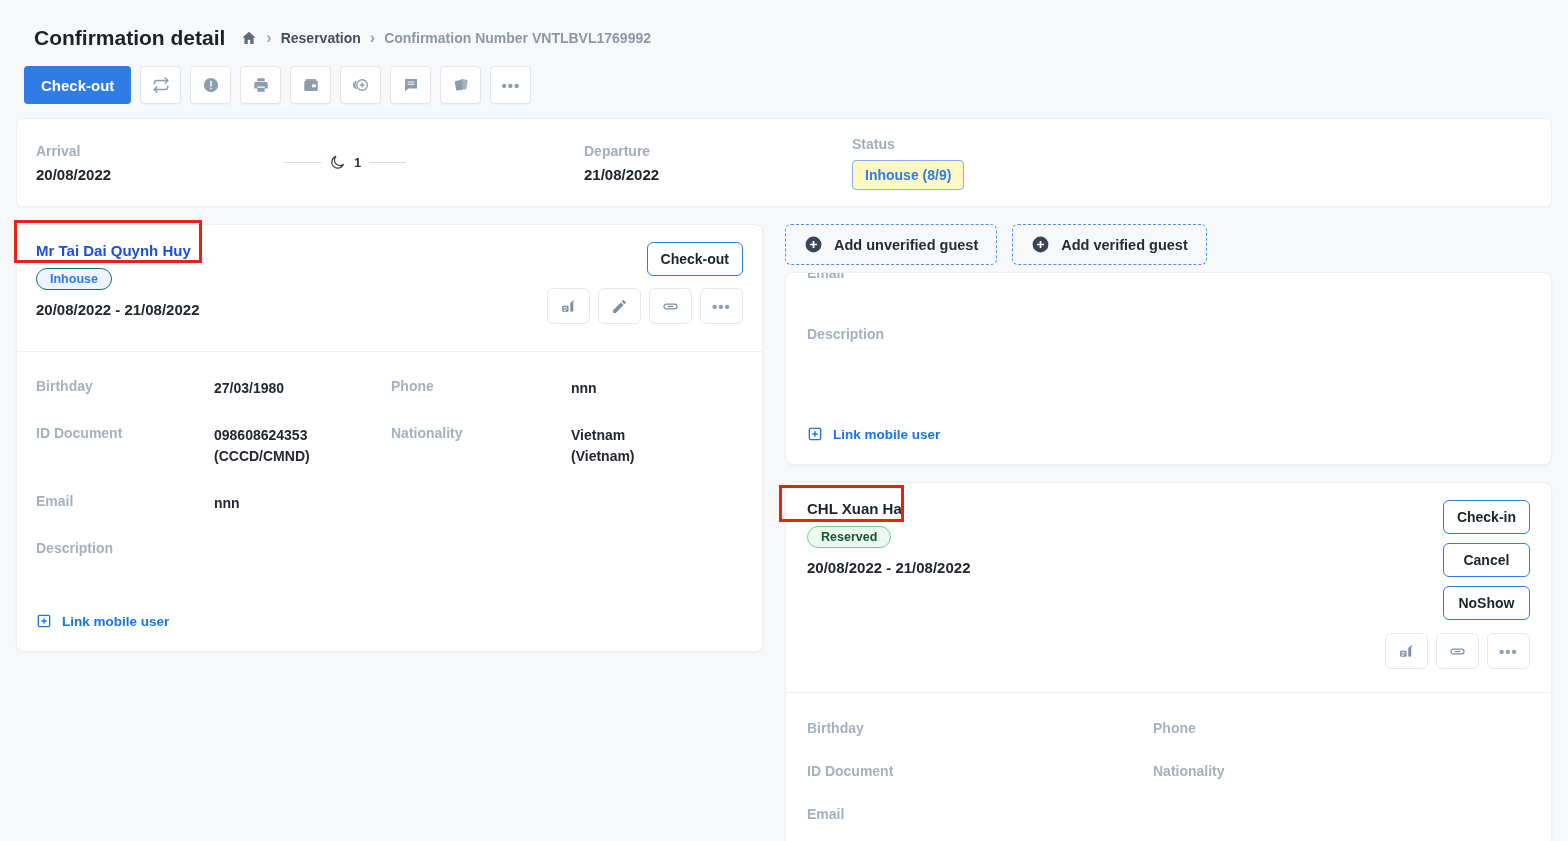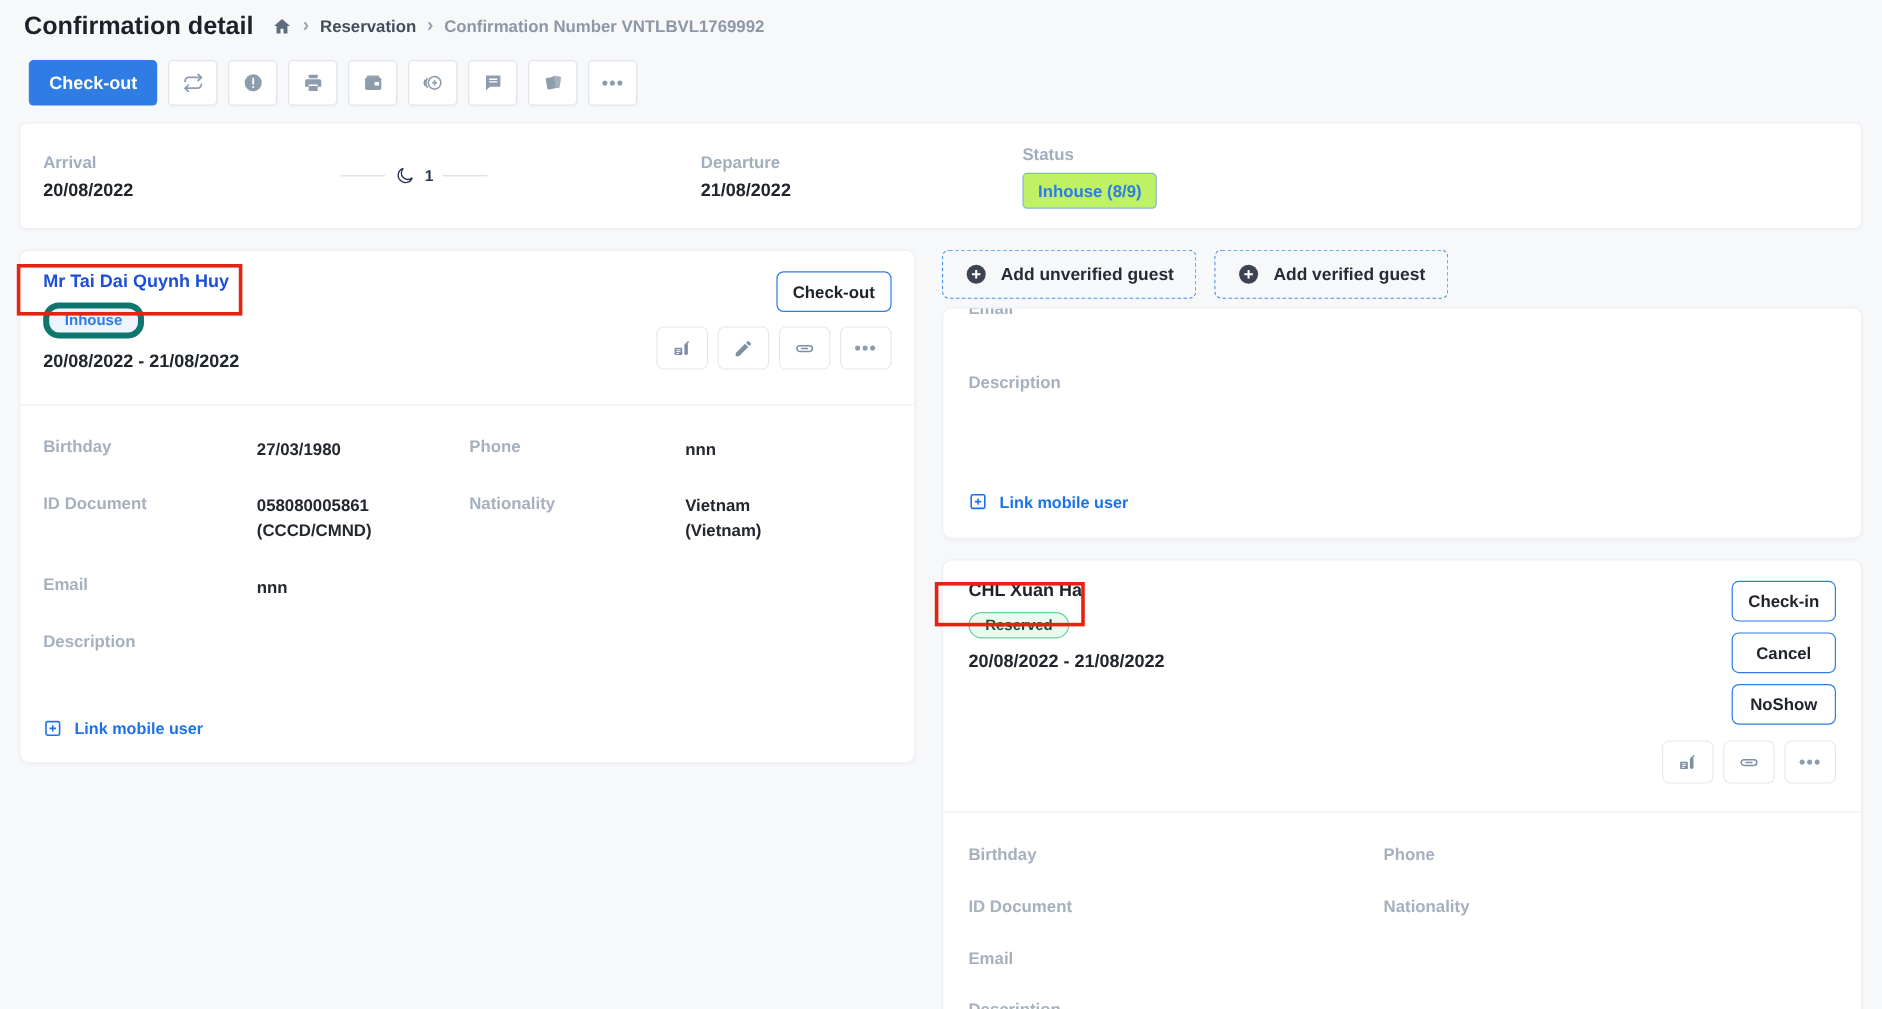--- a/index.html
+++ b/index.html
@@ -1,21 +1,21 @@
 <!DOCTYPE html>
 <html><head>
 <meta charset="utf-8">
 <style>
   * { margin:0; padding:0; box-sizing:border-box; }
   html,body { width:1568px; height:841px; }
   body { font-family:"Liberation Sans","DejaVu Sans",sans-serif; background:#f7f8fa; }
   .page { position:relative; width:1568px; height:841px; overflow:hidden; background:#f7f8fa; }
 
   
-  .header-row { display:flex; align-items:center; padding:10px 0 0 20px; }
+  .header-row { display:flex; align-items:center; padding:10px 0 0 34px;margin-top:16px; }
   .page-title { font-size:21px; font-weight:700; color:#1d2129; }
   .breadcrumb { display:flex; align-items:center; gap:9px; margin-left:16px; font-size:14px; font-weight:700; }
   .crumb-sep { color:#9aa3b0; font-size:16px; font-weight:700; line-height:1; }
   .crumb-1 { color:#454e5c; }
   .crumb-2 { color:#8d97a6; }
   .home-ic { width:16px; height:16px; fill:#5f6b7a; display:block; }
 
   
   .tabs-row { display:flex; justify-content:space-between; align-items:flex-start; padding:16px 16px 0 24px; }
   .tabs { display:flex; gap:30px; }
@@ -33,34 +33,34 @@
   .sum-label { color:#a3aebd; font-weight:600; font-size:14px; }
   .sum-value { color:#20242b; font-weight:700; font-size:15px; }
   .w-conf { width:328px; } .w-arr { width:248px; } .w-nights { width:300px; }
   .w-dep { width:268px; } .w-room { width:230px; } .w-status { flex:1; }
   .nights { display:flex; align-items:center; gap:8px; }
   .nights .line { width:37px; height:1px; background:#d8dde4; }
   .nights .num { font-size:13px; font-weight:700; color:#2a3350; }
   .moon-ic { width:17px; height:17px; stroke:#2a3350; fill:none; stroke-width:1.6; }
   .room-val { display:flex; align-items:center; gap:7px; }
   .red-dot { width:8px; height:8px; border-radius:50%; background:#e84040; }
-  .status-badge { margin-top:1px; align-self:flex-start; background:#bef264; border:1px solid #86b1ea; color:#2e7ce4; font-weight:600; font-size:14px; padding:6px 12px; border-radius:4px; cursor:pointer; }
+  .status-badge { margin-top:1px; align-self:flex-start; background:#fef9c3; border:1px solid #86b1ea; color:#2e7ce4; font-weight:600; font-size:14px; padding:6px 12px; border-radius:4px; cursor:pointer; }
 
   
   .content { display:flex; gap:22px; margin:17px 16px 0 16px; align-items:flex-start; }
   .card { background:#fff; border:1px solid #eef0f3; border-radius:8px; box-shadow:0 1px 3px rgba(25,39,57,.04); }
   .guest-card-left { width:747px; height:428px; flex:none; }
 
   .g-head { display:flex; justify-content:space-between; padding:17px 19px 0 19px; }
   .g-head-left { display:flex; flex-direction:column; align-items:flex-start; }
   .g-head-right { display:flex; flex-direction:column; align-items:flex-end; gap:12px; }
   .g-name-link { color:#1d4ed8; font-weight:700; font-size:15px; cursor:pointer; }
   .g-name-plain { color:#1d222b; font-weight:700; font-size:15px; }
   .pill { margin-top:9px; padding:3px 13px; font-size:12.5px; font-weight:600; border-radius:13px; }
-  .pill-inhouse { color:#2e7ce4; background:#eef4fd; border:5px solid #0f766e; }
+  .pill-inhouse { color:#2e7ce4; background:#eef4fd; border:1px solid #0f766e; }
   .pill-reserved { color:#14532d; background:#ecf9f1; border:1px solid #6fcf97; }
   .g-dates { margin-top:11px; font-size:15px; font-weight:700; color:#22262d; }
   .btn-outline { background:#fff; border:1px solid #2e7ce4; border-radius:6px; padding:8px 13px; font-size:14px; font-weight:700; color:#1d222b; cursor:pointer; font-family:inherit; }
   .mini-row { display:flex; gap:8px; }
   .mini-btn { width:43px; height:36px; background:#fff; border:1px solid #e5e8ed; border-radius:6px; display:flex; align-items:center; justify-content:center; color:#7d8fa5; cursor:pointer; }
   .mini-btn svg { width:17px; height:17px; display:block; }
   .divider { margin-top:27px; height:1px; background:#edf0f4; }
 
   .fields-grid { display:grid; grid-template-columns:178px 177px 180px 1fr; row-gap:26px; padding:26px 19px 0 19px; align-items:start; }
   .f-label { color:#a6b0bf; font-weight:600; font-size:14px; }
@@ -230,21 +230,21 @@
       </div>
       <div class="divider"></div>
       <div class="fields-grid">
         <div class="f-label">Birthday</div>
         <div class="f-value">27/03/1980</div>
         <div class="f-label">Phone</div>
         <div class="f-value">nnn</div>
 
         <div class="f-label">ID Document</div>
         <div class="f-value">
-          <div>058080005861</div>
+          <div>098608624353</div>
           <div>(CCCD/CMND)</div>
         </div>
         <div class="f-label">Nationality</div>
         <div class="f-value">
           <div>Vietnam</div>
           <div>(Vietnam)</div>
         </div>
 
         <div class="f-label">Email</div>
         <div class="f-value">nnn</div>

